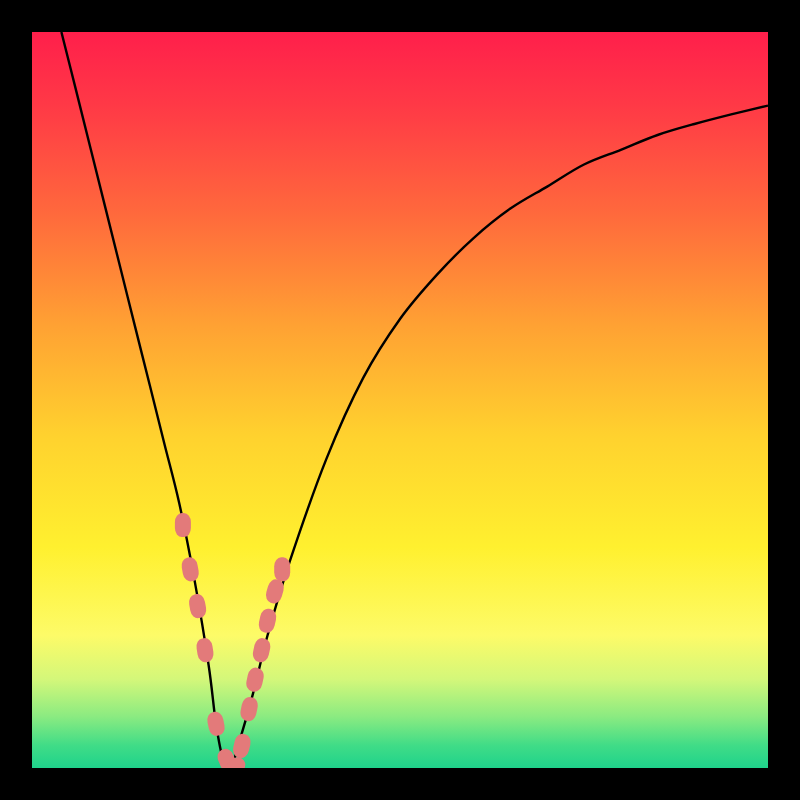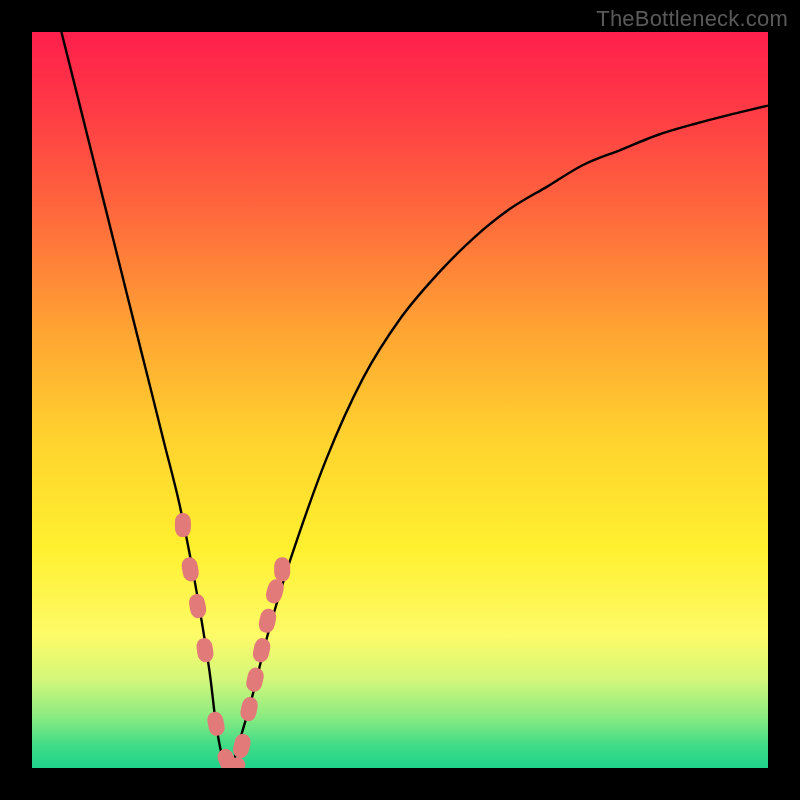--- a/index.html
+++ b/index.html
@@ -91,15 +91,14 @@
           <rect x="209.1" y="665.1" width="16" height="24" rx="7" ry="9" fill="#e37a7a" transform="rotate(11.3 217.1 677.1)"></rect>
           <rect x="215.0" y="635.7" width="16" height="24" rx="7" ry="9" fill="#e37a7a" transform="rotate(12.0 223.0 647.7)"></rect>
           <rect x="221.6" y="606.2" width="16" height="24" rx="7" ry="9" fill="#e37a7a" transform="rotate(12.0 229.6 618.2)"></rect>
           <rect x="227.5" y="576.8" width="16" height="24" rx="7" ry="9" fill="#e37a7a" transform="rotate(12.7 235.5 588.8)"></rect>
           <rect x="234.9" y="547.4" width="16" height="24" rx="7" ry="9" fill="#e37a7a" transform="rotate(15.9 242.9 559.4)"></rect>
           <rect x="242.2" y="525.3" width="16" height="24" rx="7" ry="9" fill="#e37a7a" transform="rotate(0.0 250.2 537.3)"></rect>
         </g>
     </svg>
   </div>
 
-  <div class="watermark">TheBottleneck.com</div>
 
 </div>
 
 </body></html>

